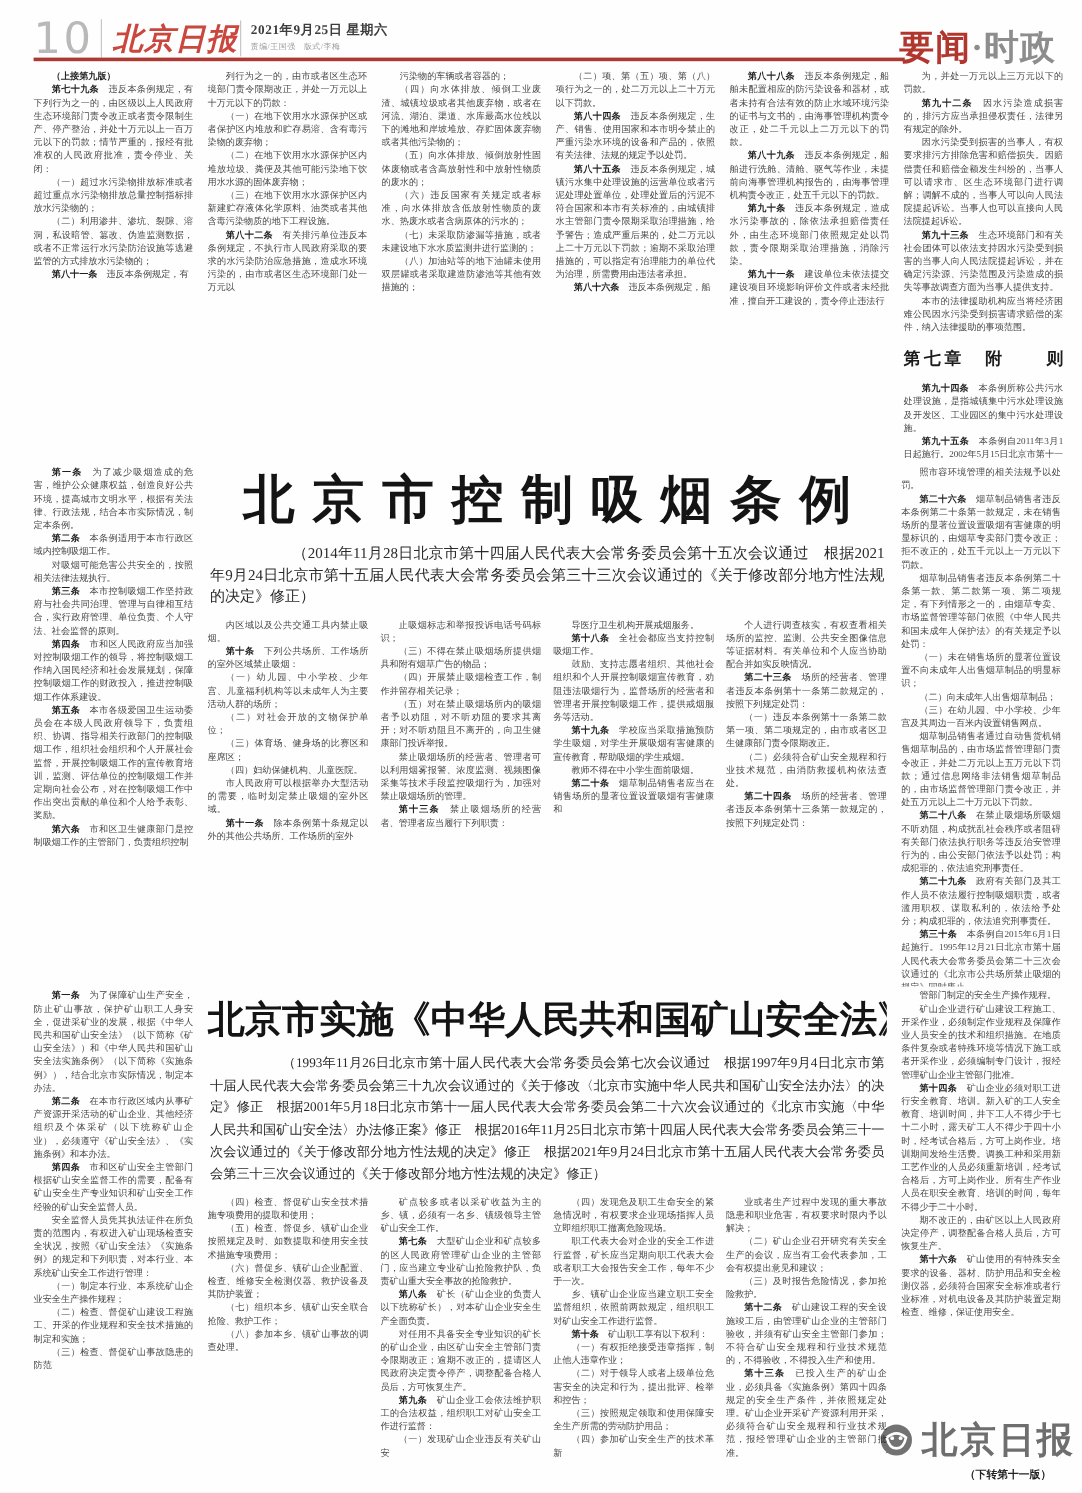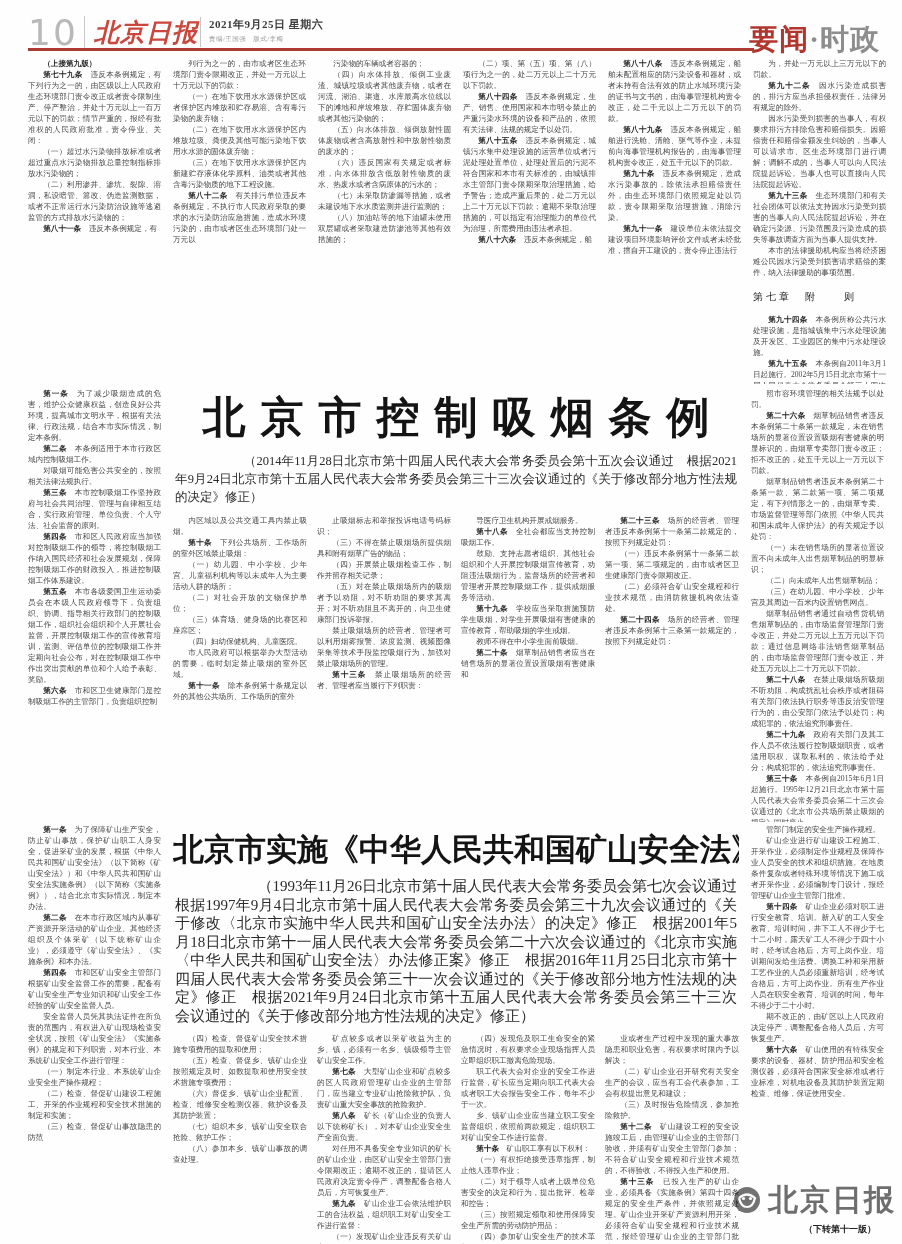--- a/index.html
+++ b/index.html
@@ -21,36 +21,36 @@
   .section-dot{color:#8d8d8d;font-weight:bold;}
   .section-sub{color:#8d8d8d;font-weight:bold;}
   .red-rule{position:absolute;top:48px;left:28px;width:726px;height:3px;background:#ac3a33;}
   
   .band{position:absolute;left:28px;width:852px;display:flex;gap:12px;}
   .col{flex:0 0 133px;width:133px;overflow:hidden;}
   .col,.intro,.headline{text-align:justify;}
   p.para{margin:0;text-indent:2em;font-size:7.6px;line-height:11px;text-align:justify;color:#474747;}
   p.para b{color:#1f1f1f;}
   .top-band{top:58px;height:326px;}
-  .chapter-heading{margin:12px 0 10px 0;font-size:10px;font-weight:normal;color:#1c1c1c;
+  .chapter-heading{margin:12px 0 10px 0;font-size:14px;font-weight:bold;color:#1c1c1c;
                    text-align:left;letter-spacing:3px;white-space:nowrap;}
   
   .mid-band{top:388px;height:434px;}
   .center-col{flex:0 0 566px;width:566px;overflow:hidden;}
   .headline1{margin:4px 0 0 0;font-size:43px;line-height:52px;font-weight:900;color:#141414;
              text-align:center;letter-spacing:15px;padding-left:15px;white-space:nowrap;}
   .intro1{margin:8px 2px 0 2px;font-size:12.5px;line-height:18px;color:#2a2a2a;text-indent:5.5em;}
   .body-cols{display:flex;gap:10px;margin-top:9px;justify-content:flex-end;}
   .mid-band .body-cols{height:296px;}
   .body-cols .col{flex:0 0 134px;width:134px;}
   
   .bottom-band{top:824px;height:420px;}
   .headline2{margin:6px 0 0 0;font-size:31px;line-height:40px;font-weight:900;color:#141414;
              text-align:center;letter-spacing:0;white-space:nowrap;}
-  .intro2{margin:7px 2px 0 2px;font-size:15px;line-height:18.5px;color:#2a2a2a;text-indent:5.5em;}
+  .intro2{margin:7px 2px 0 2px;font-size:11px;line-height:18.5px;color:#2a2a2a;text-indent:5.5em;}
   .bottom-band .body-cols{height:228px;margin-top:8px;}
   
   .watermark{position:absolute;left:731px;top:1180px;display:flex;align-items:center;gap:5px;
              opacity:.78;mix-blend-mode:multiply;z-index:6;}
   .watermark-text{font-size:30px;font-weight:bold;color:#454545;letter-spacing:2px;white-space:nowrap;}
   .continuation{position:absolute;right:26px;top:1223px;font-size:9px;font-weight:bold;color:#222;z-index:7;}
 </style>
 </head>
 <body>
 
@@ -156,20 +156,21 @@
           </div>
         <div class="col">
             <p class="para">导医疗卫生机构开展戒烟服务。</p>
             <p class="para"><b>第十八条</b>　全社会都应当支持控制吸烟工作。</p>
             <p class="para">鼓励、支持志愿者组织、其他社会组织和个人开展控制吸烟宣传教育，劝阻违法吸烟行为，监督场所的经营者和管理者开展控制吸烟工作，提供戒烟服务等活动。</p>
             <p class="para"><b>第十九条</b>　学校应当采取措施预防学生吸烟，对学生开展吸烟有害健康的宣传教育，帮助吸烟的学生戒烟。</p>
             <p class="para">教师不得在中小学生面前吸烟。</p>
             <p class="para"><b>第二十条</b>　烟草制品销售者应当在销售场所的显著位置设置吸烟有害健康和</p>
           </div>
         <div class="col">
+            <p class="para">个人进行调查核实，有权查看相关场所的监控、监测、公共安全图像信息等证据材料。有关单位和个人应当协助配合并如实反映情况。</p>
             <p class="para"><b>第二十三条</b>　场所的经营者、管理者违反本条例第十一条第二款规定的，按照下列规定处罚：</p>
             <p class="para">（一）违反本条例第十一条第二款第一项、第二项规定的，由市或者区卫生健康部门责令限期改正。</p>
             <p class="para">（二）必须符合矿山安全规程和行业技术规范，由消防救援机构依法查处。</p>
             <p class="para"><b>第二十四条</b>　场所的经营者、管理者违反本条例第十三条第一款规定的，按照下列规定处罚：</p>
           </div>
       </div>
     </div>
     <div class="col">
         <p class="para">照市容环境管理的相关法规予以处罚。</p>
         <p class="para"><b>第二十六条</b>　烟草制品销售者违反本条例第二十条第一款规定，未在销售场所的显著位置设置吸烟有害健康的明显标识的，由烟草专卖部门责令改正；拒不改正的，处五千元以上一万元以下罚款。</p>

